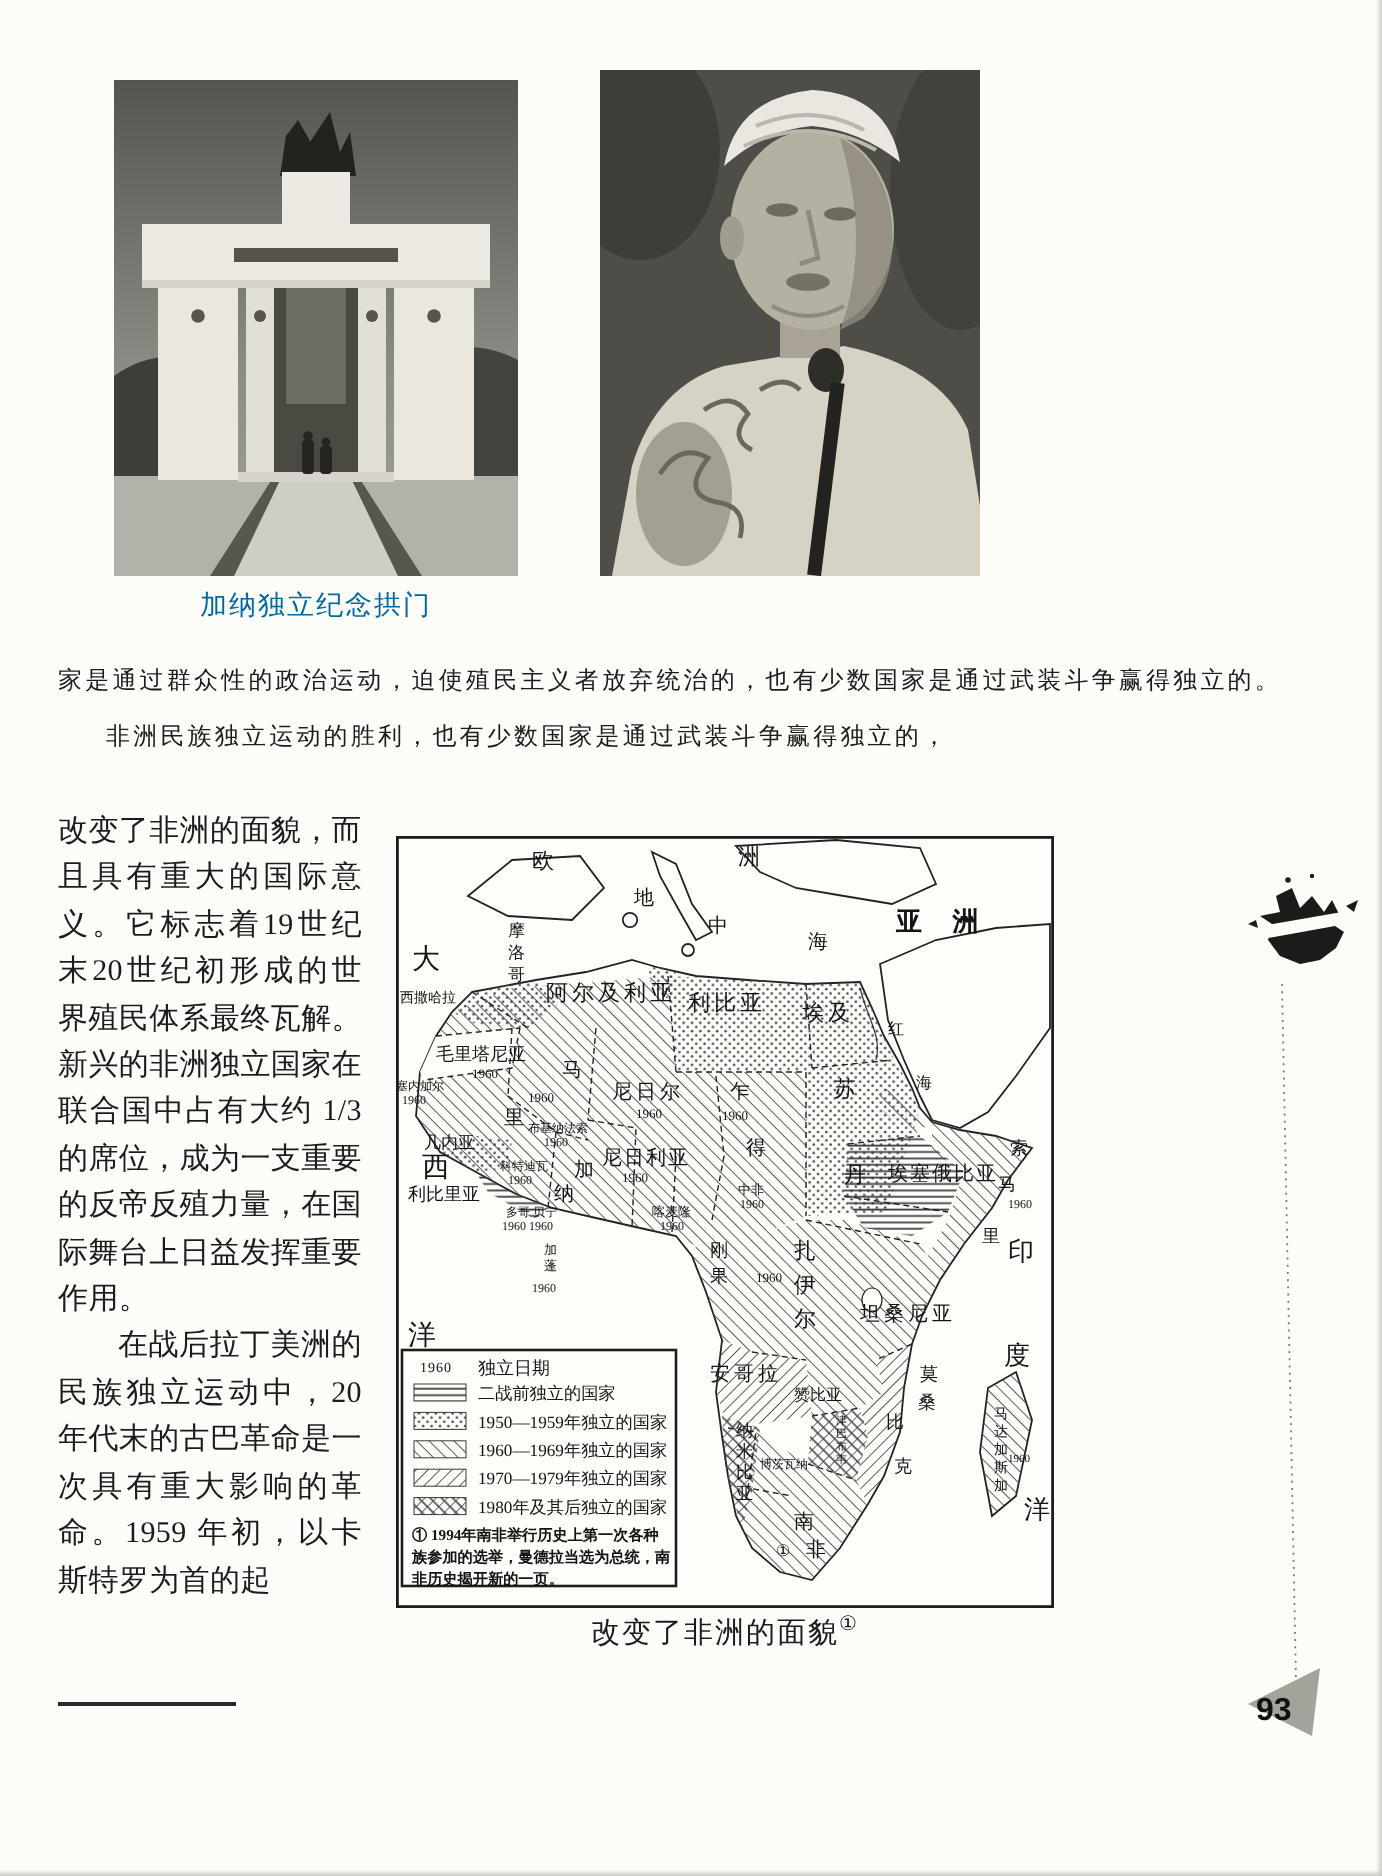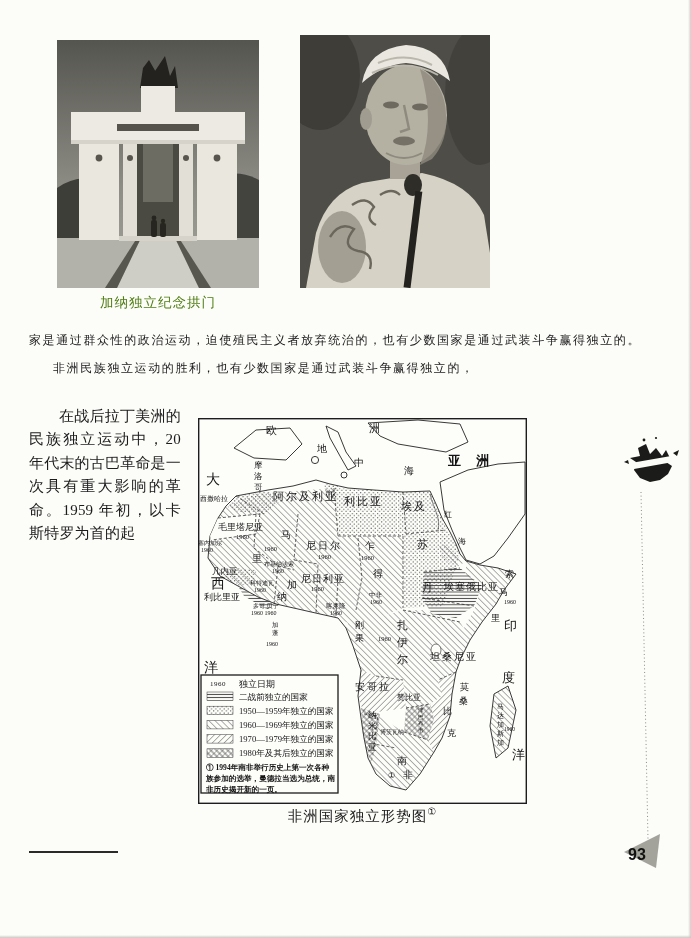--- a/index.html
+++ b/index.html
@@ -8,21 +8,21 @@
   .page-edge-right{position:absolute;right:0;top:0;width:3px;height:100%;
         background:linear-gradient(to right,transparent,#cfcfc9);}
   .page-edge-bottom{position:absolute;left:0;bottom:0;width:100%;height:3px;
         background:linear-gradient(to bottom,transparent,#c9c9c3);}
 
   figure{margin:0;position:absolute;}
   .photo{display:block;background:#777;}
   .photo-left{left:57px;top:40px;}
   .photo-right{left:300px;top:35px;}
   figcaption{position:absolute;width:100%;text-align:center;font-size:13.5px;
-        letter-spacing:1px;color:#4d7c0f;white-space:nowrap;}
+        letter-spacing:1px;color:#0369a1;white-space:nowrap;}
   .photo-left figcaption{top:254px;}
   .photo-right figcaption{top:258px;}
 
   .para-block{position:absolute;left:29px;top:327px;width:636px;
         font-size:12px;line-height:27.5px;letter-spacing:1.6px;text-align:justify;}
   .para-block p{margin:0;}
   .para-lead{text-indent:2em;white-space:nowrap;}
 
   .left-col{position:absolute;left:29px;top:405px;width:152px;
         font-size:15px;line-height:23.4px;letter-spacing:0.2px;text-align:justify;}
@@ -110,20 +110,21 @@
       <rect x="110" y="156" width="7" height="97" fill="#23221e" transform="rotate(7 113 200)"></rect>
     </svg>
   </figure>
 
   <div class="para-block">
     <p>家是通过群众性的政治运动，迫使殖民主义者放弃统治的，也有少数国家是通过武装斗争赢得独立的。</p>
     <p class="para-lead">非洲民族独立运动的胜利，也有少数国家是通过武装斗争赢得独立的，</p>
   </div>
 
   <div class="left-col">
+    <p>改变了非洲的面貌，而且具有重大的国际意义。它标志着19世纪末20世纪初形成的世界殖民体系最终瓦解。新兴的非洲独立国家在联合国中占有大约 1/3 的席位，成为一支重要的反帝反殖力量，在国际舞台上日益发挥重要作用。</p>
     <p class="indent2">在战后拉丁美洲的民族独立运动中，20 年代末的古巴革命是一次具有重大影响的革命。1959 年初，以卡斯特罗为首的起</p>
   </div>
 
   <div class="map-wrap">
     <svg id="map-svg" class="map-svg" width="329" height="386" viewBox="0 0 329 386">
       <defs>
         <pattern id="pat-prewar" width="4" height="3.2" patternUnits="userSpaceOnUse">
           <line x1="0" y1="1.2" x2="4" y2="1.2" stroke="#3f3f3f" stroke-width="0.9"></line>
         </pattern>
         <pattern id="pat-p50" width="4.2" height="4.2" patternUnits="userSpaceOnUse">
@@ -272,21 +273,21 @@
           <text x="299" y="291" font-size="7"><tspan x="299" dy="0">马</tspan><tspan x="299" dy="9">达</tspan><tspan x="299" dy="9">加</tspan><tspan x="299" dy="9">斯</tspan><tspan x="299" dy="9">加</tspan></text>
           <text x="306" y="313" font-size="5.5">1960</text>
           <text x="307" y="159" font-size="9">索</text>
           <text x="301" y="177" font-size="9">马</text>
           <text x="306" y="186" font-size="6">1960</text>
           <text x="293" y="203" font-size="9">里</text>
           <text x="246" y="172" font-size="10" letter-spacing="1">埃塞俄比亚</text>
         </g>
     </svg>
   </div>
-  <div class="map-caption"><span>非洲国家独立形势图</span><sup>①</sup></div>
+  <div class="map-caption"><span>改变了非洲的面貌</span><sup>①</sup></div>
 
   <div class="footnote-rule"></div>
 
   <svg class="margin-decor" width="76" height="460" viewBox="0 0 76 460">
     <g transform="translate(14,12)">
       <path d="M20,4 L24,14 L30,8 L36,16 L40,10 L44,18 L40,22 L46,26 L42,34 L34,40 L24,42 L14,38 L8,30 L10,22 L4,18 L14,16 L12,8 Z" fill="#1b1b19"></path>
       <path d="M5,23 L45,16 L47,22 L8,29 Z" fill="#fbfbf7"></path>
       <path d="M2,20 l-4,2 l5,2 Z M47,13 l6,-3 l-2,6 Z" fill="#1b1b19"></path>
       <circle cx="18" cy="0" r="1.4" fill="#1b1b19"></circle>
         <circle cx="30" cy="-2" r="1.1" fill="#1b1b19"></circle>

